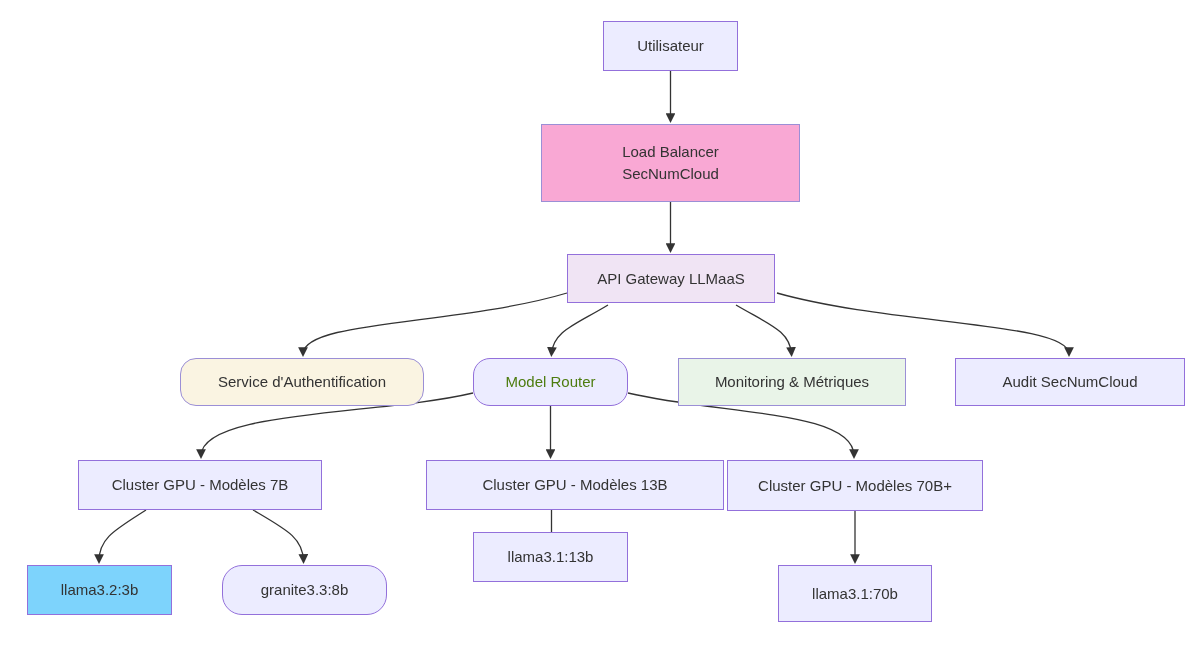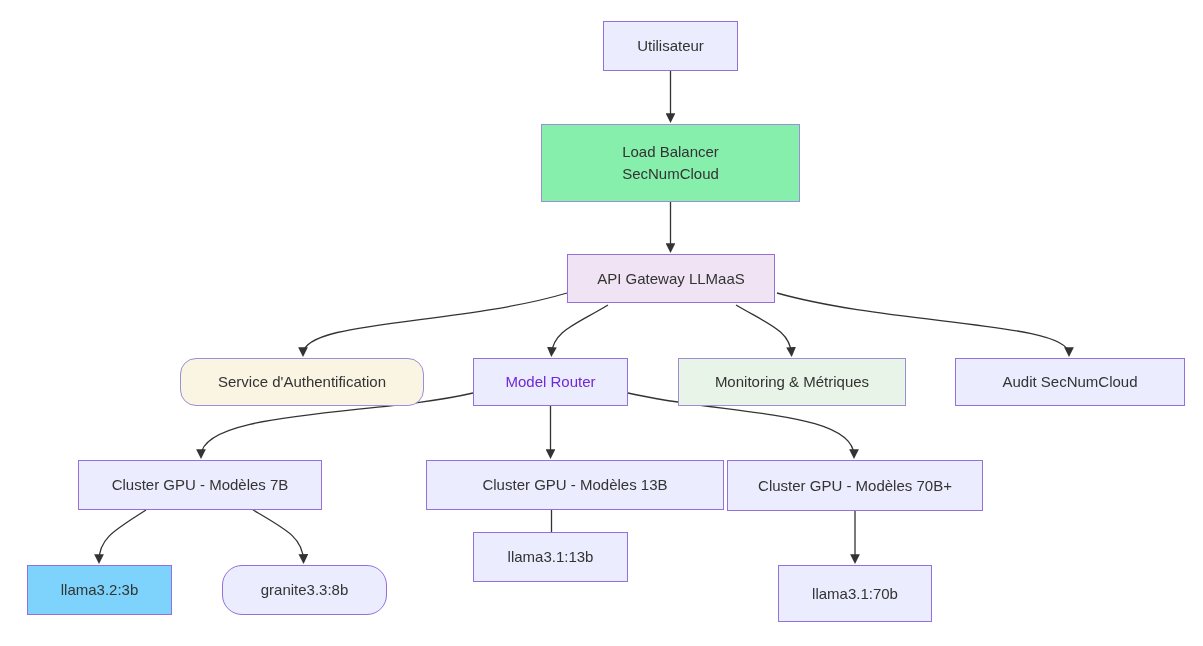--- a/index.html
+++ b/index.html
@@ -76,34 +76,34 @@
     <path class="edge" d="M146,510 C115,530 99,538 99,561" marker-end="url(#arrowhead)" style="stroke: rgb(51, 51, 51);"></path>
     <path class="edge" d="M253,510 C287,530 303,538 303.5,561" marker-end="url(#arrowhead)" style="stroke: rgb(51, 51, 51);"></path>
     <path class="edge" d="M551.5,510 L551.5,561" marker-end="url(#arrowhead)" style="stroke: rgb(51, 51, 51);"></path>
     <path class="edge" d="M855,511 L855,561" marker-end="url(#arrowhead)" style="stroke: rgb(51, 51, 51);"></path>
   </svg>
 
   <div class="node n-user" style="background: rgb(236, 236, 255); border-color: rgb(147, 112, 219); color: rgb(51, 51, 51);">
     <span>Utilisateur</span>
   </div>
 
-  <div class="node n-lb" style="background: #86efac; border-color: rgb(155, 143, 214); color: rgb(51, 51, 51);">
+  <div class="node n-lb" style="background: #f9a8d4; border-color: rgb(155, 143, 214); color: rgb(51, 51, 51);">
     <span>Load Balancer</span>
     <span>SecNumCloud</span>
   </div>
 
   <div class="node n-gw" style="background: rgb(240, 228, 244); border-color: rgb(147, 112, 219); color: rgb(51, 51, 51);">
     <span>API Gateway LLMaaS</span>
   </div>
 
   <div class="node n-auth" style="background: rgb(250, 244, 226); border-color: rgb(155, 143, 214); color: rgb(51, 51, 51); border-radius: 16px;">
     <span>Service d'Authentification</span>
   </div>
 
-  <div class="node n-router" style="background: rgb(236, 236, 255); border-color: rgb(147, 112, 219); color: #6d28d9;">
+  <div class="node n-router" style="background: rgb(236, 236, 255); border-color: rgb(147, 112, 219); color: #4d7c0f; border-radius: 17px;">
     <span>Model Router</span>
   </div>
 
   <div class="node n-monitor" style="background: rgb(233, 244, 232); border-color: rgb(155, 143, 214); color: rgb(51, 51, 51);">
     <span>Monitoring &amp; Métriques</span>
   </div>
 
   <div class="node n-audit" style="background: rgb(236, 236, 255); border-color: rgb(147, 112, 219); color: rgb(51, 51, 51);">
     <span>Audit SecNumCloud</span>
   </div>

